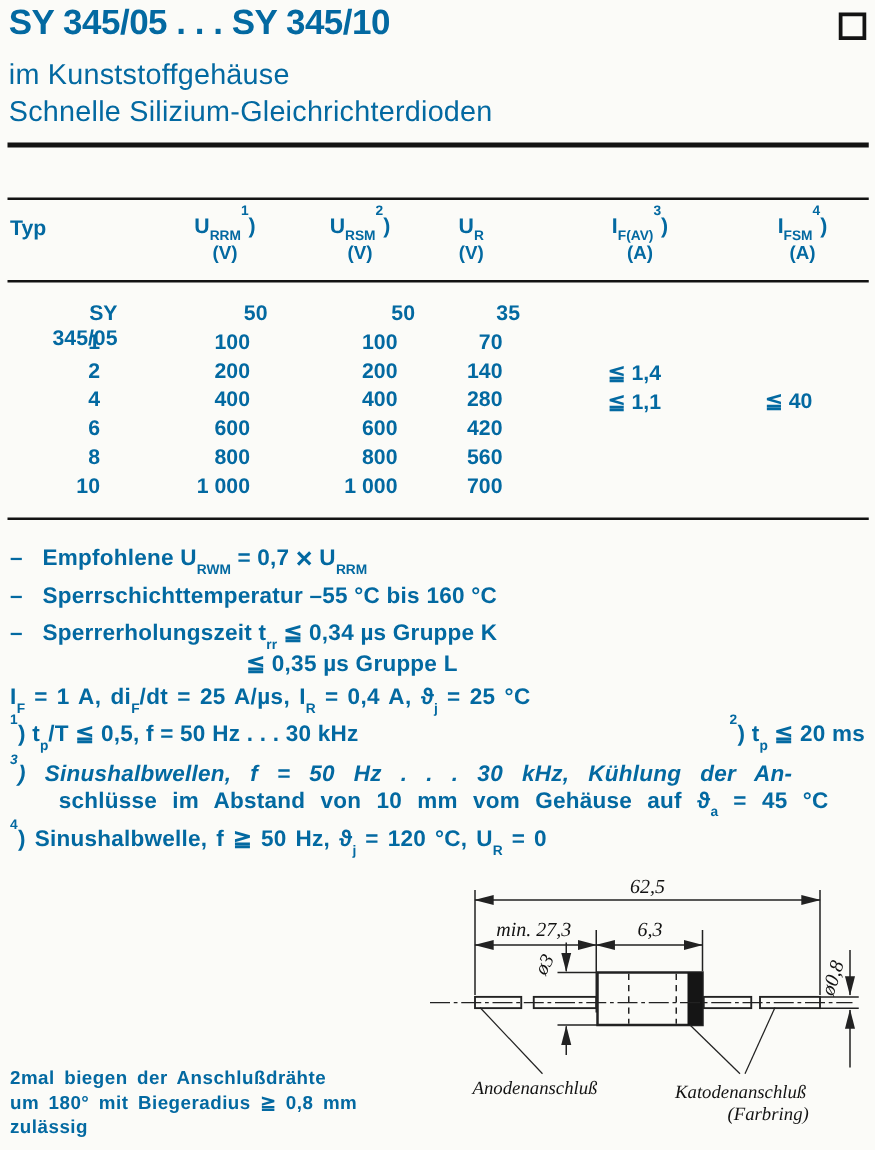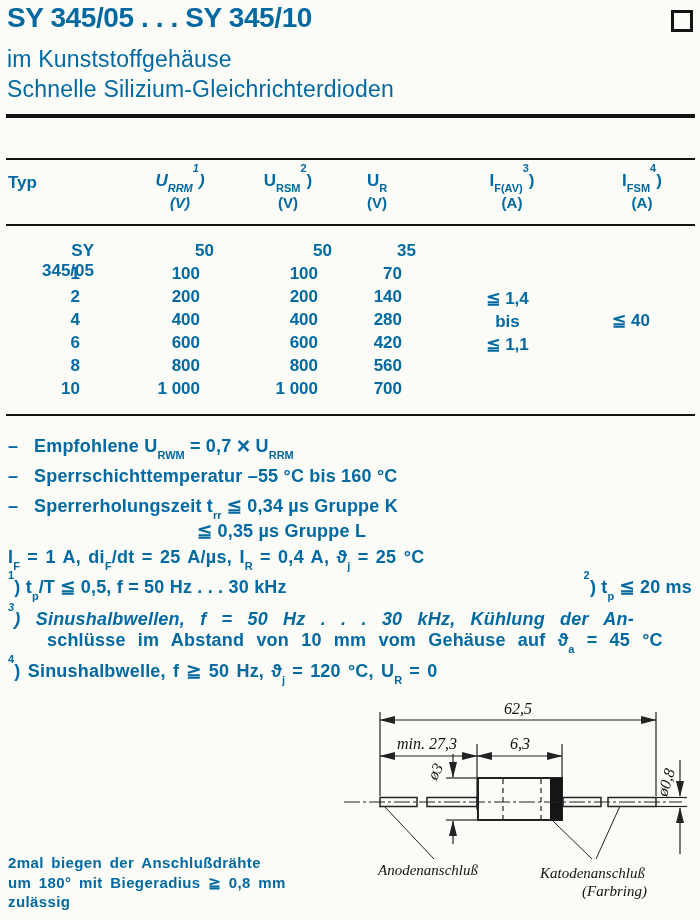--- a/index.html
+++ b/index.html
@@ -9,21 +9,21 @@
   .corner-box{position:absolute;left:671px;top:10px;width:16px;height:16px;border:3px solid #131313;background:#fbfbf8;}
   .subtitle{position:absolute;left:7px;top:44px;font-size:23px;font-weight:400;line-height:30px;letter-spacing:0.2px;}
   .rule{position:absolute;left:6px;width:689px;background:#131313;}
   .r1{top:114px;height:4px;}
   .r2{top:158px;height:2px;}
   .r3{top:224px;height:2px;}
   .r4{top:414px;height:2px;}
   .th-typ{position:absolute;left:8px;top:173px;font-size:17px;font-weight:bold;}
   .th{position:absolute;top:171px;width:130px;text-align:center;font-size:17px;font-weight:bold;white-space:nowrap;}
   .th .unit{display:block;font-size:15px;margin-top:3px;font-weight:bold;}
-  .th1{left:115px;font-style:italic;} .th2{left:223px;} .th3{left:312px;} .th4{left:447px;} .th5{left:577px;}
+  .th1{left:115px;} .th2{left:223px;} .th3{left:312px;} .th4{left:447px;} .th5{left:577px;}
   sub.s{font-size:11px;line-height:0;position:relative;bottom:-2px;letter-spacing:0;}
   sup.f{font-size:11px;line-height:0;position:relative;top:-7px;}
   .trow{position:absolute;left:8px;height:23px;display:flex;font-size:17px;font-weight:bold;}
   .ct{width:72px;text-align:right;} .ct.first{text-align:right;margin-left:14px;}
   .c1{width:120px;text-align:right;} .c2{width:118px;text-align:right;} .c3{width:84px;text-align:right;}
   .ifav{position:absolute;left:445px;top:287px;width:125px;text-align:center;
         font-size:17px;font-weight:bold;line-height:23px;}
   .ifsm{position:absolute;left:612px;top:310px;width:80px;font-size:17px;font-weight:bold;}
   .note{position:absolute;left:8px;font-size:18px;font-weight:bold;letter-spacing:0.2px;white-space:nowrap;}
   .dash{display:inline-block;width:26px;}
@@ -125,21 +125,20 @@
   </div>
   <div class="trow" style="top:379px">
     <span class="ct">10</span>
       <span class="c1">1 000</span>
       <span class="c2">1 000</span>
       <span class="c3">700</span>
   </div>
 
   <div class="ifav">
     <div>≦ 1,4</div>
-    <div>bis</div>
     <div>≦ 1,1</div>
   </div>
   <div class="ifsm">≦ 40</div>
 
   <div class="rule r4"></div>
 
   <div class="note n1">
     <span class="dash">–</span><span>Empfohlene U</span><sub class="s">RWM</sub><span> = 0,7 </span><span class="times">×</span><span> U</span><sub class="s">RRM</sub>
   </div>
   <div class="note n2">

